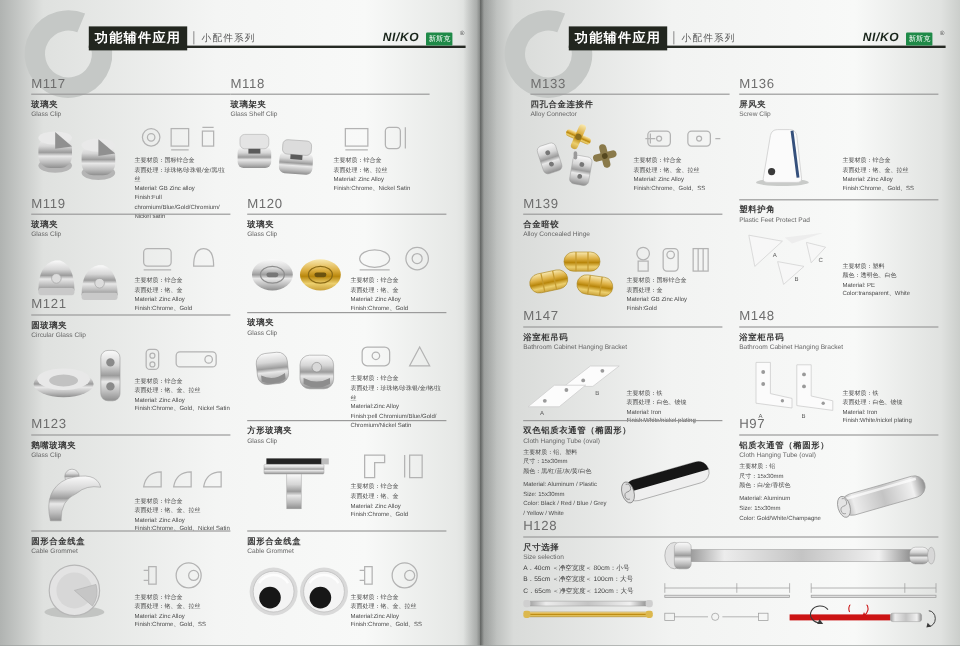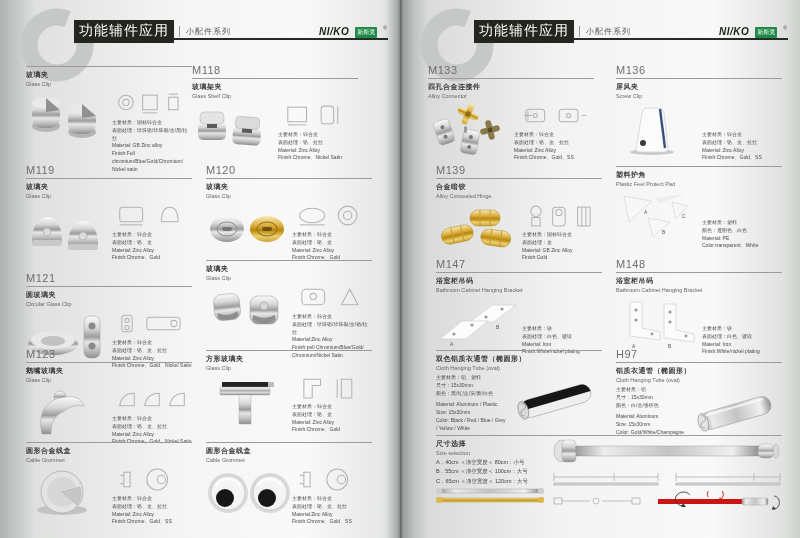--- a/index.html
+++ b/index.html
@@ -5,21 +5,21 @@
   html,body{margin:0;padding:0}
   body{width:800px;height:538px;background:#9ea19f;font-family:"Liberation Sans","DejaVu Sans",sans-serif;overflow:hidden}
   .spread{position:relative;width:800px;height:538px}
   .page{position:absolute;top:0;height:538px;width:400px;overflow:hidden}
   .page.pleft{left:0;background:linear-gradient(90deg,#b0b3b1 0%,#dfe1df 9%,#f4f5f4 45%,#f8f9f8 76%,#e6e8e6 95%,#d3d6d4 100%)}
   .page.pright{left:400px;background:linear-gradient(90deg,#a5a8a6 0%,#d9dbd9 7%,#f2f3f2 40%,#f8f9f8 78%,#e0e2e0 96%,#cbcecb 100%)}
   .gutter{position:absolute;left:386px;top:0;width:28px;height:538px;z-index:5;pointer-events:none;
     background:linear-gradient(90deg,rgba(0,0,0,0) 0%,rgba(40,42,40,.25) 40%,rgba(25,27,25,.45) 52%,rgba(90,92,90,.18) 62%,rgba(0,0,0,0) 100%)}
   .cmark{position:absolute;left:16px;top:4px;z-index:1}
   .titlebox{position:absolute;left:74px;top:24px;height:15px;display:flex;align-items:center;z-index:3;white-space:nowrap}
-  .titlemain{background:#22261f;color:#ffffff;font-weight:normal;font-size:14px;padding:2px 5px 3px;letter-spacing:1px}
+  .titlemain{background:#22261f;color:#ffffff;font-weight:bold;font-size:11px;padding:2px 5px 3px;letter-spacing:1px}
   .titlesub{color:#555;font-size:8px;margin-left:5px;padding-left:6px;border-left:1px solid #9a9a9a;letter-spacing:1px}
   .hrule{position:absolute;left:74px;right:12px;top:38px;height:2px;background:#262a24;z-index:2}
   .logo{position:absolute;right:13px;top:26px;display:flex;align-items:flex-start;gap:6px;z-index:4}
   .logo .nk{font-weight:800;font-size:10px;color:#18241a;letter-spacing:.5px;font-style:italic}
   .logo .cnbox{background:#1f8a48;color:#fff;font-size:6px;padding:1px 2px;border-radius:1px;margin-top:1px}
   .logo .reg{font-size:5px;color:#444;margin-top:-1px}
   .card{position:absolute;width:166px;z-index:2}
   .code{font-size:11px;color:#6d6d6d;letter-spacing:.5px}
   .rule2{height:1px;background:#9b9b9b;margin:2px 0 3px}
   .cn{font-size:7px;font-weight:bold;color:#393939;letter-spacing:.5px}
@@ -83,20 +83,21 @@
       <span class="titlesub">小配件系列</span>
     </div>
     <div class="hrule"></div>
     <div class="logo">
       <span class="nk">NI/KO</span>
       <span class="cnbox">新斯克</span>
       <span class="reg">®</span>
     </div>
 
     <div class="card" style="left:26px;top:64px">
+      <div class="code">M117</div>
       <div class="rule2"></div>
       <div class="cn">玻璃夹</div>
       <div class="en">Glass Clip</div>
       <div class="cbody">
         <div class="photo">
           <svg width="86" height="54" viewBox="0 0 86 54">
             <g transform="translate(6,6)">
                 <ellipse cx="14" cy="30" rx="14" ry="6" fill="#b5b5b5"></ellipse>
                 <rect x="0" y="6" width="28" height="26" rx="10" fill="url(#gc)"></rect>
                 <ellipse cx="14" cy="7" rx="14" ry="5.5" fill="#e9e9e9"></ellipse>
@@ -241,21 +242,21 @@
           <div class="specs">
             <div>主要材质：锌合金</div>
             <div>表面处理：铬、金</div>
             <div>Material: Zinc Alloy</div>
             <div>Finish:Chrome、Gold</div>
           </div>
         </div>
       </div>
     </div>
 
-    <div class="card" style="left:26px;top:272px">
+    <div class="card" style="left:26px;top:248px">
       <div class="code">M121</div>
       <div class="rule2"></div>
       <div class="cn">圆玻璃夹</div>
       <div class="en">Circular Glass Clip</div>
       <div class="cbody">
         <div class="photo">
           <svg width="86" height="54" viewBox="0 0 86 54">
             <ellipse cx="27" cy="34" rx="25" ry="11" fill="url(#gc)"></ellipse>
               <ellipse cx="27" cy="30" rx="22" ry="9" fill="#e8e8e8"></ellipse>
               <ellipse cx="27" cy="31" rx="12" ry="5" fill="#c2c2c2"></ellipse>
@@ -469,21 +470,21 @@
       <span class="titlemain">功能辅件应用</span>
       <span class="titlesub">小配件系列</span>
     </div>
     <div class="hrule"></div>
     <div class="logo">
       <span class="nk">NI/KO</span>
       <span class="cnbox">新斯克</span>
       <span class="reg">®</span>
     </div>
 
-    <div class="card" style="left:28px;top:64px">
+    <div class="card" style="left:42px;top:64px">
       <div class="code">M133</div>
       <div class="rule2"></div>
       <div class="cn">四孔合金连接件</div>
       <div class="en">Alloy Connector</div>
       <div class="cbody">
         <div class="photo">
           <svg width="86" height="54" viewBox="0 0 86 54">
             <g transform="translate(40,12) rotate(24)">
                 <rect x="-11" y="-3" width="22" height="6" rx="3" fill="url(#gg)"></rect>
                 <rect x="-3" y="-11" width="6" height="22" rx="3" fill="url(#gg)"></rect>
@@ -752,20 +753,21 @@
             <div style="height:4px"></div>
             <div>Material: Aluminum</div>
             <div>Size: 15x30mm</div>
             <div>Color: Gold/White/Champagne</div>
           </div>
         </div>
       </div>
     </div>
 
     <div class="card h128" style="left:36px;top:433px;width:346px">
+      <div class="code">H128</div>
       <div class="rule2"></div>
       <div class="h128body">
         <div class="h128left">
           <div class="cn">尺寸选择</div>
           <div class="en">Size selection</div>
           <div class="opts">
             <div>A．40cm ＜净空宽度＜ 80cm：小号</div>
             <div>B．55cm ＜净空宽度＜ 100cm：大号</div>
             <div>C．65cm ＜净空宽度＜ 120cm：大号</div>
           </div>

